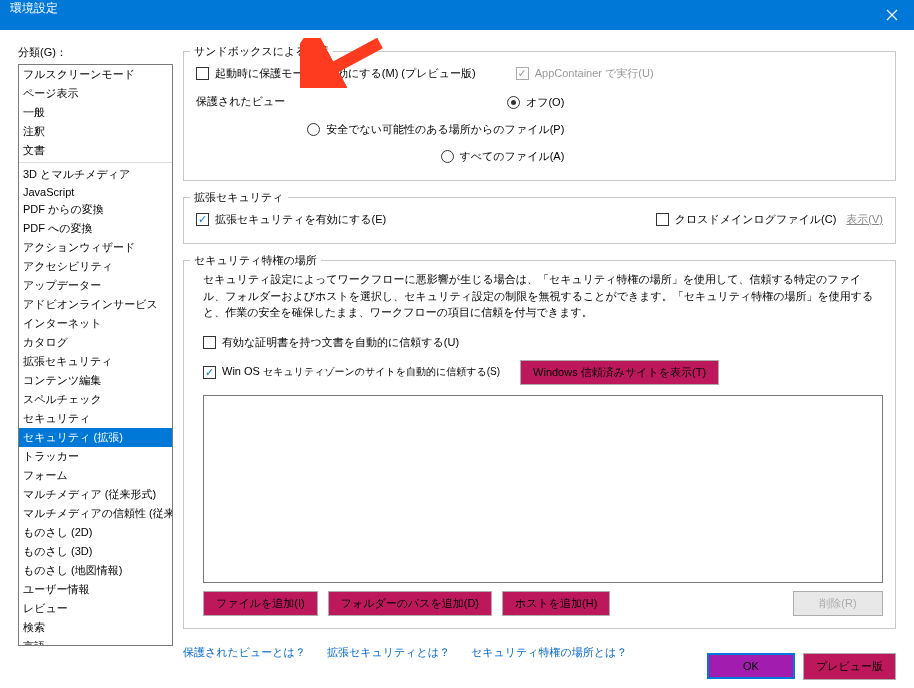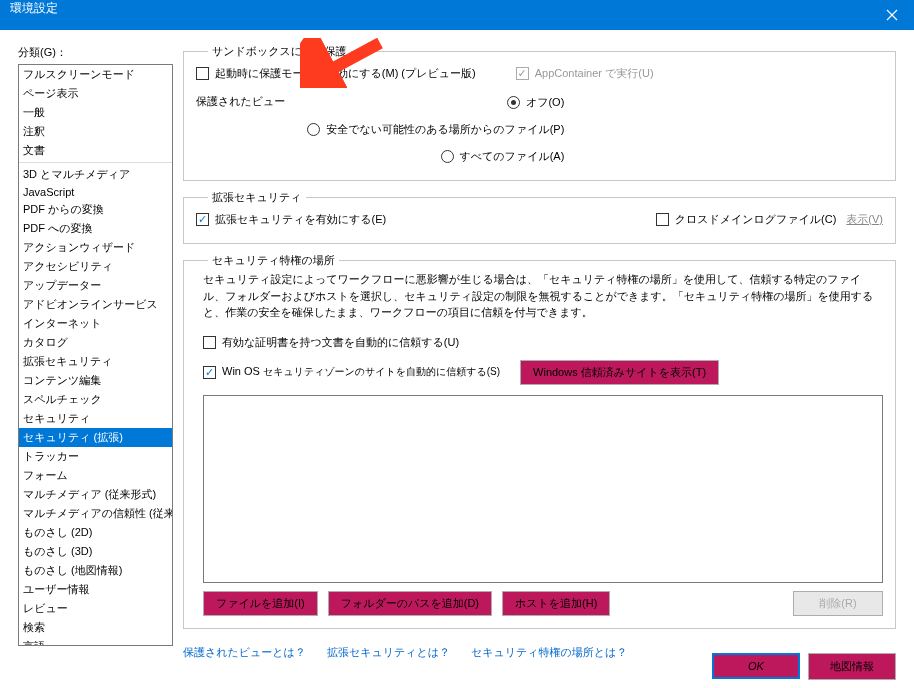--- a/index.html
+++ b/index.html
@@ -9,21 +9,21 @@
 .close-btn { width: 45px; height: 30px; display: flex; align-items: center; justify-content: center; cursor: pointer; margin-right: -10px; }
 .close-btn svg { width: 12px; height: 12px; }
 .main-content { display: flex; height: 616px; padding: 15px 18px 0 18px; gap: 10px; }
 .left-panel { width: 155px; display: flex; flex-direction: column; }
 .panel-label { font-size: 11px; margin-bottom: 4px; }
 .cat-list { border: 1px solid #7a7a7a; flex: 1; overflow-y: auto; overflow-x: hidden; background: #fff; }
 .cat-item { font-size: 11px; padding: 2px 4px; cursor: pointer; white-space: nowrap; }
 .cat-item.selected { background: #0078d7; color: #fff; }
 .right-panel { flex: 1; display: flex; flex-direction: column; font-size: 11px; }
 .group { border: 1px solid #c8c8c8; padding: 10px 12px 12px; margin-bottom: 10px; position: relative; margin-top: 6px; }
-.group-title { position: absolute; top: -8px; left: 24px; background: #fff; padding: 0 4px; font-size: 11px; color: #000; }
+.group-title { position: absolute; top: -8px; left: 6px; background: #fff; padding: 0 4px; font-size: 11px; color: #000; }
 .row { display: flex; align-items: center; margin: 4px 0; }
 .checkbox-box { width: 13px; height: 13px; border: 1px solid #333; margin-right: 6px; display: inline-flex; align-items: center; justify-content: center; flex-shrink: 0; background: #fff; }
 .checkbox-box.checked::after { content: "✓"; font-size: 11px; color: #0078d7; line-height: 1; }
 .checkbox-box.disabled { border-color: #aaa; }
 .checkbox-box.gray-check::after { content: "✓"; font-size: 11px; color: #999; line-height: 1; }
 .radio-box { width: 13px; height: 13px; border: 1px solid #333; border-radius: 50%; margin-right: 6px; display: inline-flex; align-items: center; justify-content: center; flex-shrink: 0; }
 .radio-box.checked::after { content: ""; width: 5px; height: 5px; background: #333; border-radius: 50%; }
 .disabled-text { color: #999; }
 .protected-view-row { margin-left: 0; display: flex; align-items: flex-start; }
 .pv-label { margin-right: 22px; padding-top: 3px; }
@@ -33,21 +33,21 @@
 .sec-desc { font-size: 11px; line-height: 1.5; margin-bottom: 10px; }
 .trust-list { border: 1px solid #7a7a7a; height: 188px; background: #fff; margin-top: 6px; }
 .btn { border: 1px solid #adadad; background: #be185d; padding: 4px 12px; font-size: 11px; cursor: pointer; min-width: 90px; text-align: center; }
 .btn.disabled { color: #aaa; cursor: default; background: #e8e8e8; }
 .btn-row { display: flex; gap: 10px; margin-top: 8px; }
 .btn-row .spacer { flex: 1; }
 .link-row { margin-top: 6px; }
 .link { color: #0066cc; font-size: 11px; margin-right: 18px; cursor: pointer; }
 .footer { height: 40px; display: flex; align-items: center; justify-content: flex-end; padding: 0 18px; gap: 8px; border-top: 0; }
 .footer .btn { min-width: 88px; padding: 5px 12px; }
-.footer .btn.primary { border: 2px solid #0078d7; background: #be185d; font-style: italic; }
+.footer .btn.primary { border: 2px solid #0078d7; background: #a21caf; }
 .arrow { position: absolute; top: 38px; left: 300px; pointer-events: none; z-index: 100; }
 .show-link { color: #888; text-decoration: underline; cursor: pointer; }
 </style>
 </head>
 <body>
 
 <div class="title-bar">
   <span class="title-bar-title">環境設定</span>
   <div class="close-btn">
     <svg viewBox="0 0 12 12">
@@ -165,21 +165,21 @@
     <div class="link-row">
       <span class="link">保護されたビューとは？</span>
       <span class="link">拡張セキュリティとは？</span>
       <span class="link">セキュリティ特権の場所とは？</span>
     </div>
   </div>
 </div>
 
 <div class="footer">
   <button class="btn primary">OK</button>
-  <button class="btn">地図情報</button>
+  <button class="btn">プレビュー版</button>
 </div>
 
 <svg class="arrow" width="90" height="50">
   <defs>
       <marker id="ah" markerWidth="8" markerHeight="8" refX="2" refY="4" orient="auto">
         <polygon points="0 0, 8 4, 0 8" fill="#ff3b1f"></polygon>
       </marker>
     </defs>
   <line x1="80" y1="5" x2="15" y2="40" stroke="#ff3b1f" stroke-width="12" marker-end="url(#ah)"></line>
 </svg>

